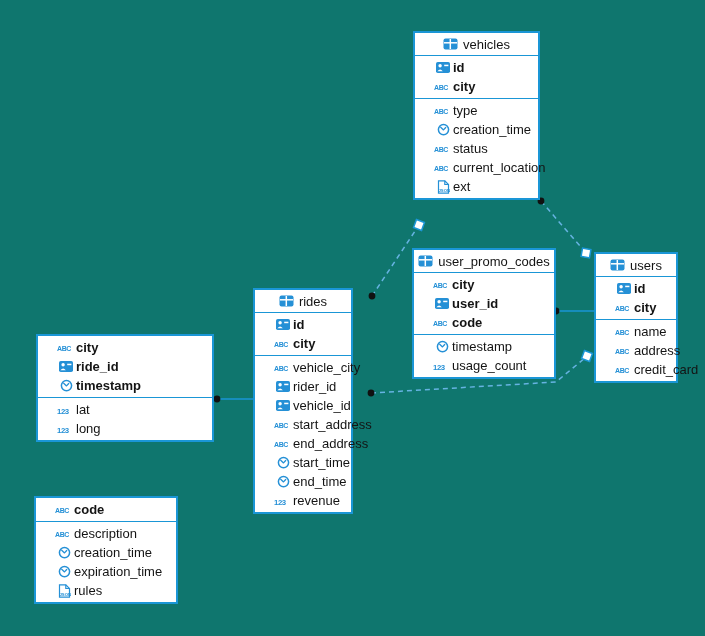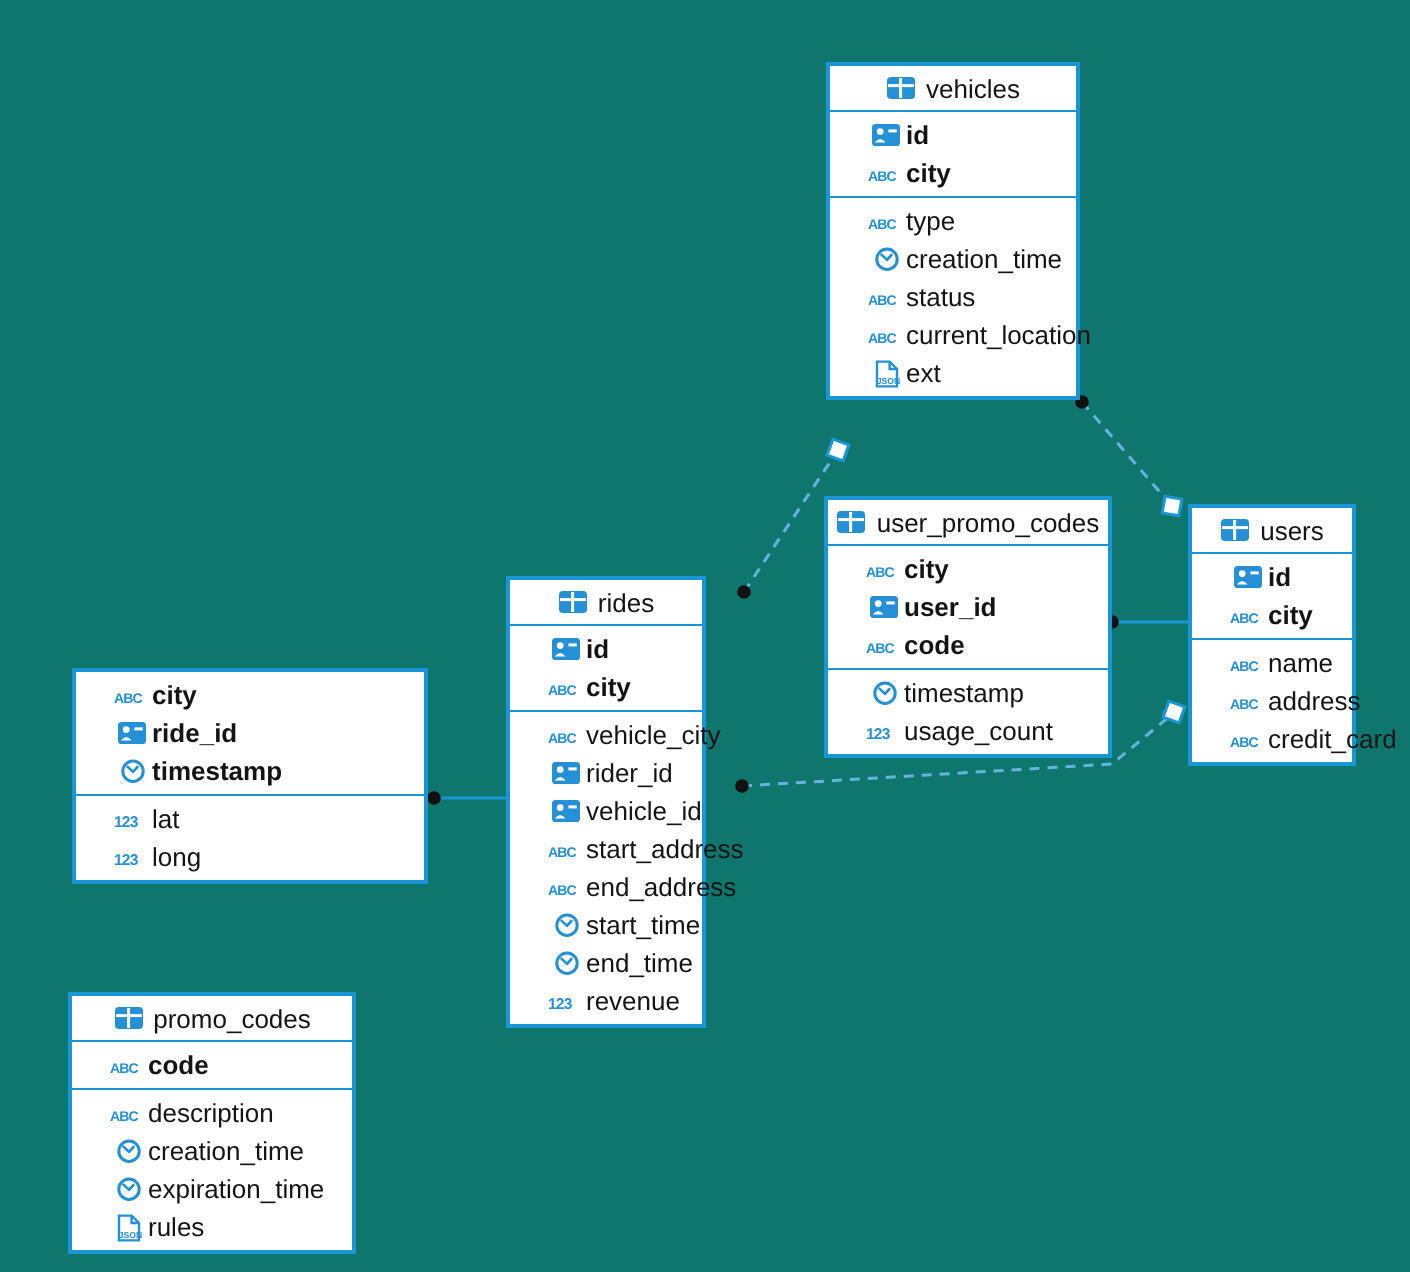--- a/index.html
+++ b/index.html
@@ -407,30 +407,20 @@
           <span class="ficon">
             <svg width="18" height="10" viewBox="0 0 18 10">
               <text x="0" y="8.5" font-size="7.8" font-weight="bold" letter-spacing="-0.4" fill="#2590d6" font-family="Liberation Sans,sans-serif">123</text>
             </svg>
           </span>
           <span class="fname">long</span>
         </div>
       </div>
     </div>
     <div class="tbl" style="left: 34px; top: 496px; width: 144px;">
-      <div class="tbl-header">
-        <span class="ticon">
-          <svg width="15" height="12" viewBox="0 0 15 12">
-            <rect x="0.5" y="0.5" width="14" height="11" rx="2" fill="#2590d6"></rect>
-            <line x1="1" y1="4.8" x2="14" y2="4.8" stroke="#fff" stroke-width="1.5"></line>
-            <line x1="7.3" y1="1" x2="7.3" y2="11" stroke="#fff" stroke-width="1.5"></line>
-          </svg>
-        </span>
-        <span>promo_codes</span>
-      </div>
       <div class="sec pk">
         <div class="row pk">
           <span class="ficon">
             <svg width="18" height="10" viewBox="0 0 18 10">
               <text x="0" y="8.3" font-size="7" font-weight="bold" letter-spacing="-0.4" fill="#2590d6" font-family="Liberation Sans,sans-serif">ABC</text>
             </svg>
           </span>
           <span class="fname">code</span>
         </div>
       </div>

